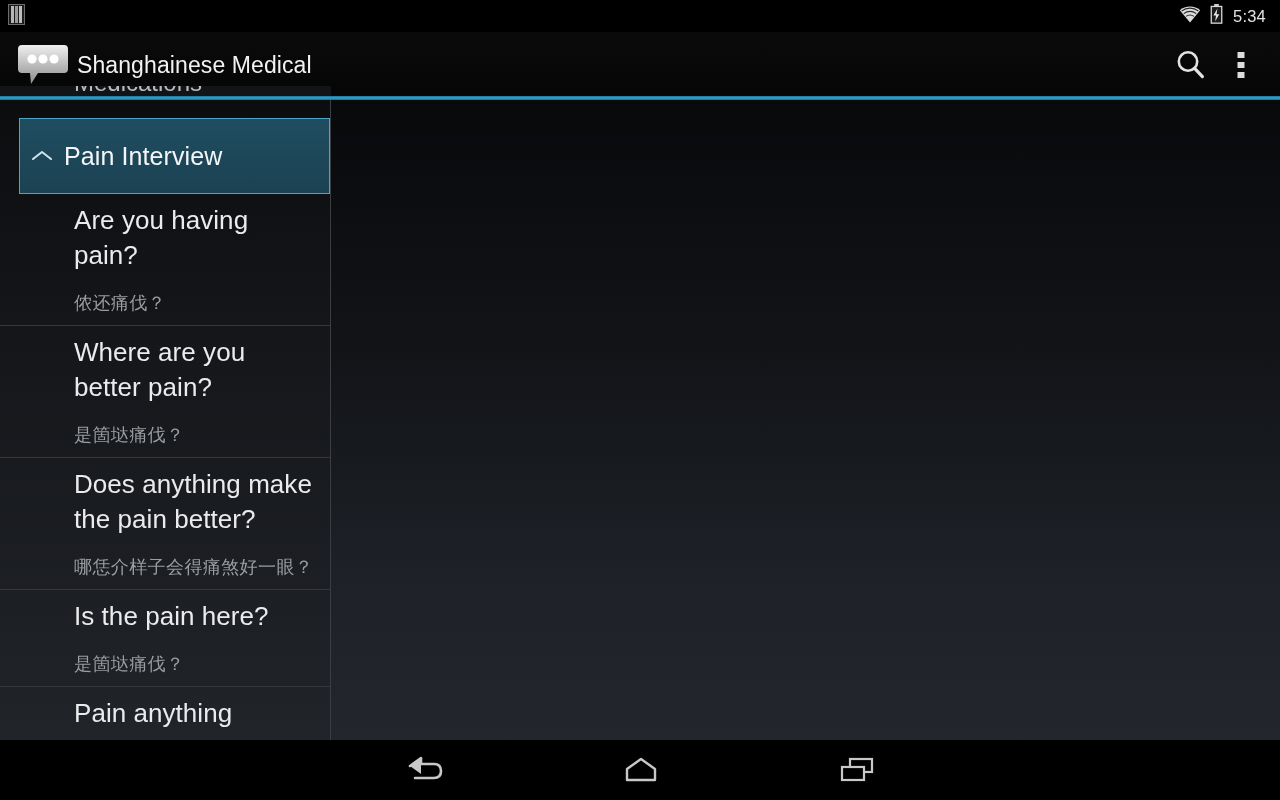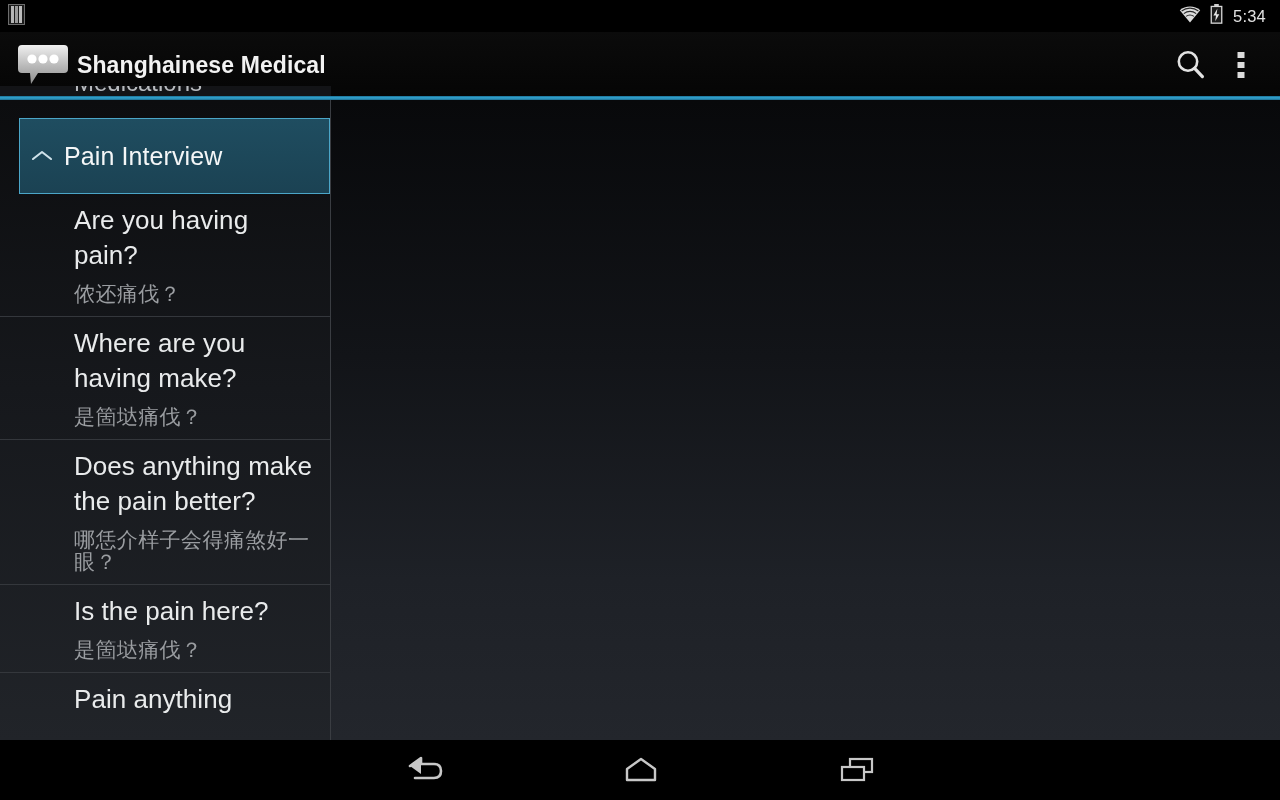--- a/index.html
+++ b/index.html
@@ -54,21 +54,21 @@
     padding: 0 18px 0 16px;
   }
   #app-logo {
     width: 54px; height: 46px;
     display: flex; align-items: flex-start; justify-content: center;
     flex: 0 0 auto;
   }
   #app-title {
     color: #f2f2f2;
     font-size: 23px;
-    font-weight: bold;
+    font-weight: normal;
     letter-spacing: .1px;
     margin-left: 7px;
     white-space: nowrap;
   }
   .bar-spacer { flex: 1 1 auto; }
   .bar-action {
     width: 58px; height: 66px;
     display: flex; align-items: center; justify-content: center;
     flex: 0 0 auto;
   }
@@ -152,23 +152,23 @@
   }
   .phrase-row:first-of-type { border-top: none; }
   .phrase-en {
     color: #e9ebec;
     font-size: 26px;
     line-height: 35px;
     letter-spacing: .05px;
   }
   .phrase-zh {
     color: #9a9da1;
-    font-size: 21px;
+    font-size: 18px;
     line-height: 22px;
-    margin-top: 10px;
+    margin-top: 19px;
     font-family: "DejaVu Sans", sans-serif;
     letter-spacing: .4px;
   }
   #rows-scroll { position: relative; }
 
   
   #detail-pane {
     position: relative;
     flex: 1 1 auto;
     height: 640px;
@@ -286,21 +286,21 @@
       </div>
 
       <div id="rows-scroll">
 
         <div class="phrase-row">
           <div class="phrase-en">Are you having pain?</div>
           <div class="phrase-zh">侬还痛伐？</div>
         </div>
 
         <div class="phrase-row">
-          <div class="phrase-en">Where are you having make?</div>
+          <div class="phrase-en">Where are you better pain?</div>
           <div class="phrase-zh">是箇垯痛伐？</div>
         </div>
 
         <div class="phrase-row">
           <div class="phrase-en">Does anything make the pain better?</div>
           <div class="phrase-zh">哪恁介样子会得痛煞好一眼？</div>
         </div>
 
         <div class="phrase-row">
           <div class="phrase-en">Is the pain here?</div>

